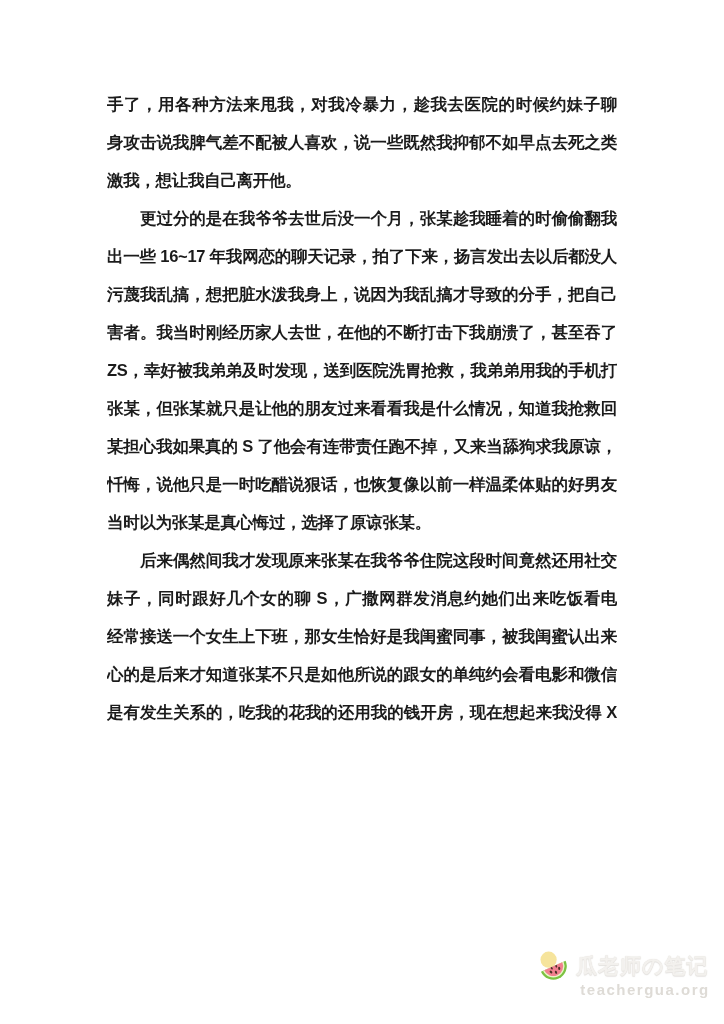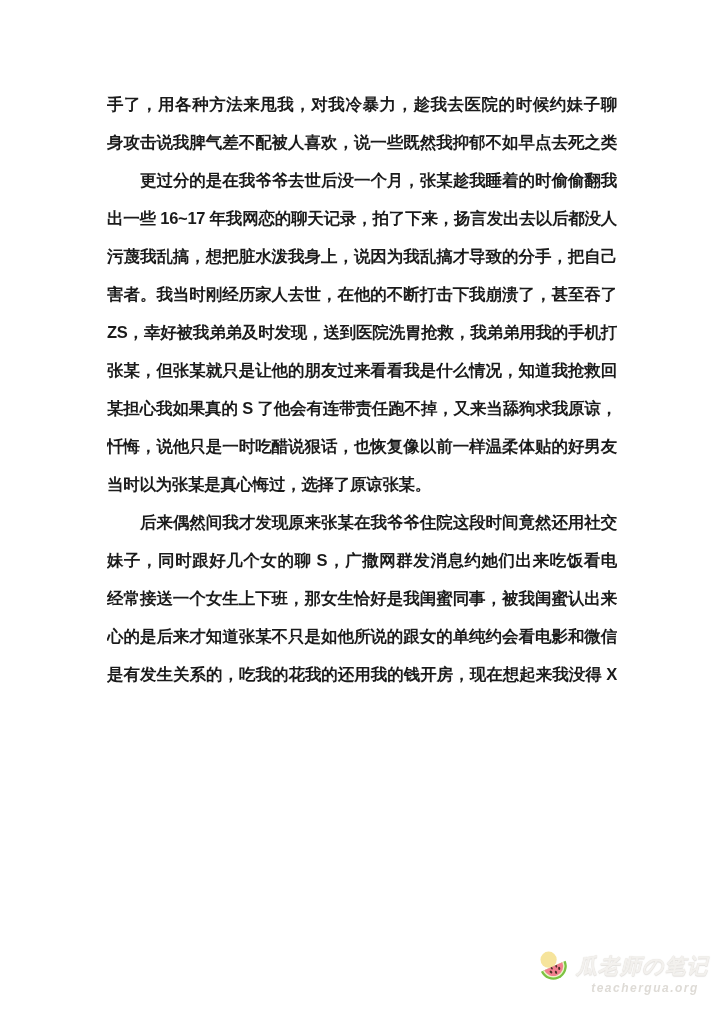--- a/index.html
+++ b/index.html
@@ -41,21 +41,20 @@
     text-align-last: left;
   }
   .doc-line.indent-first {
     padding-left: 33px;
   }
   .watermark {
     position: absolute;
     left: 536px;
     top: 948px;
     width: 182px;
-    font-style: italic;
   }
   .wm-row {
     display: flex;
     align-items: center;
     gap: 4px;
   }
   .wm-icon {
     width: 36px;
     height: 36px;
     flex: 0 0 auto;
@@ -65,36 +64,37 @@
     font-weight: bold;
     color: #f3f1ee;
     text-shadow: 0 0 1px #dcd9d3, 0 1px 1px rgba(180,176,168,0.35);
     letter-spacing: 1px;
     white-space: nowrap;
   }
   .wm-url {
     margin-left: 40px;
     width: 138px;
     text-align: center;
-    font-size: 12px;
+    font-size: 15px;
     font-weight: bold;
     color: #dedbd6;
     letter-spacing: 1.5px;
     margin-top: -3px;
   }
 </style>
 </head>
 <body>
 
 <div class="page">
 
   <div class="text-block">
 
   <div class="doc-line">手了，用各种方法来甩我，对我冷暴力，趁我去医院的时候约妹子聊 s，经常人</div>
       <div class="doc-line">身攻击说我脾气差不配被人喜欢，说一些既然我抑郁不如早点去死之类的话来刺</div>
+      <div class="doc-line para-end">激我，想让我自己离开他。</div>
       <div class="doc-line indent-first">更过分的是在我爷爷去世后没一个月，张某趁我睡着的时偷偷翻我手机，找</div>
       <div class="doc-line">出一些 16~17 年我网恋的聊天记录，拍了下来，扬言发出去以后都没人要我，</div>
       <div class="doc-line">污蔑我乱搞，想把脏水泼我身上，说因为我乱搞才导致的分手，把自己包装成受</div>
       <div class="doc-line">害者。我当时刚经历家人去世，在他的不断打击下我崩溃了，甚至吞了安眠药想</div>
       <div class="doc-line">ZS，幸好被我弟弟及时发现，送到医院洗胃抢救，我弟弟用我的手机打电话骂</div>
       <div class="doc-line">张某，但张某就只是让他的朋友过来看看我是什么情况，知道我抢救回来了，张</div>
       <div class="doc-line">某担心我如果真的 S 了他会有连带责任跑不掉，又来当舔狗求我原谅，在我面前</div>
       <div class="doc-line">忏悔，说他只是一时吃醋说狠话，也恢复像以前一样温柔体贴的好男友形象，我</div>
       <div class="doc-line para-end">当时以为张某是真心悔过，选择了原谅张某。</div>
       <div class="doc-line indent-first">后来偶然间我才发现原来张某在我爷爷住院这段时间竟然还用社交软件约</div>

